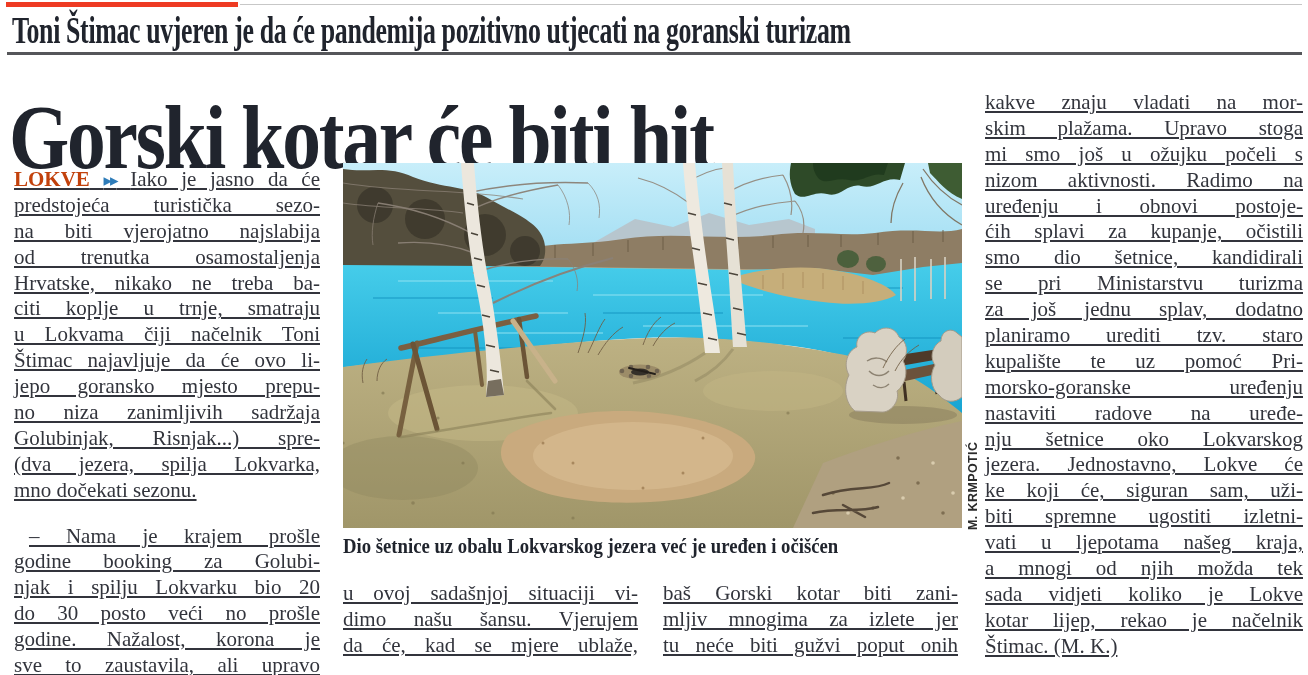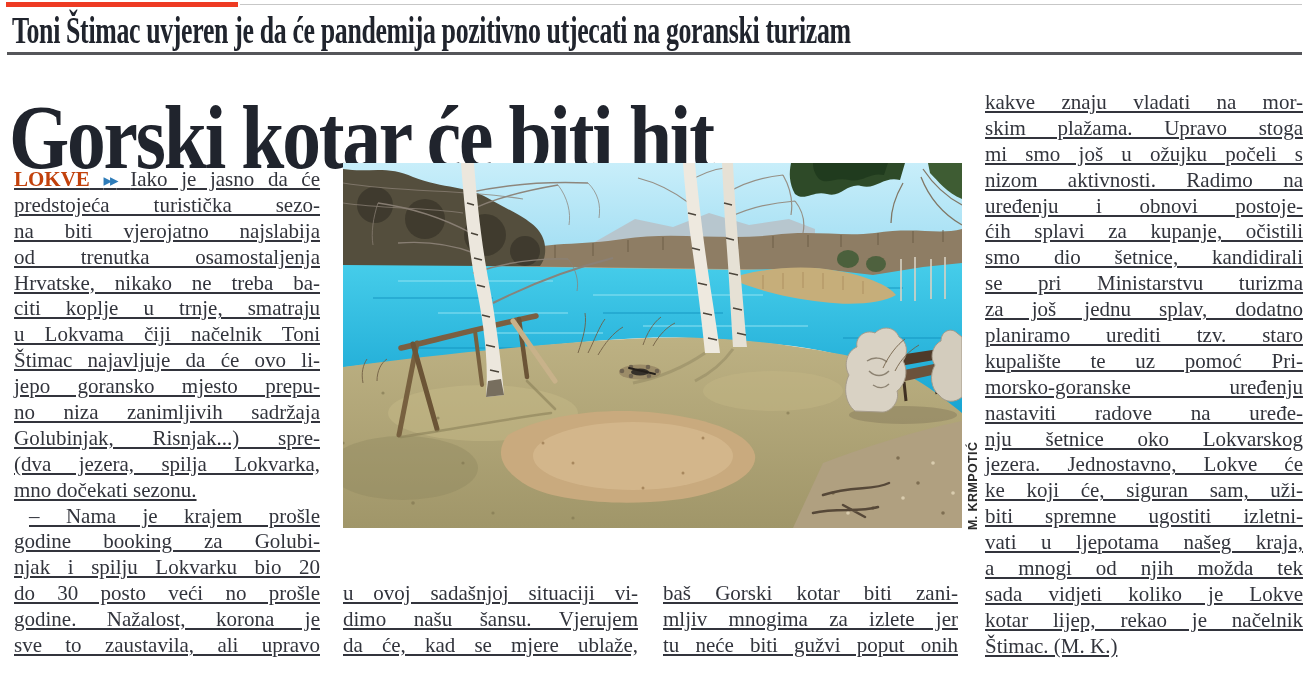--- a/index.html
+++ b/index.html
@@ -21,21 +21,21 @@
   
   .headline{position:absolute;left:9px;top:56px;white-space:nowrap;margin-top:35px;}
   .headline .squeeze{display:inline-block;transform:scaleX(0.86);transform-origin:left top;
         font-weight:bold;font-size:90px;line-height:94px;color:#20242d;letter-spacing:-2.5px;}
 
   
   .col{position:absolute;font-size:21px;text-decoration:underline;}
   .bodyline{white-space:nowrap;text-align:justify;text-align-last:justify;
         line-height:25.9px;height:25.9px;}
   .bodyline.pend{text-align-last:left;}
-  .bodyline.pindent{text-indent:15px;}
+  .bodyline.pindent{text-indent:15px;margin-top:20px;}
   .col1{left:14px;top:167px;width:306px;}
   .col2{left:343px;top:581px;width:295px;}
   .col3{left:663px;top:581px;width:295px;}
   .col4{left:985px;top:90px;width:318px;}
   .dateline-label{font-weight:bold;color:#c2410c;}
   .chev{color:#2e7cb9;font-family:"DejaVu Sans", sans-serif;font-size:17px;letter-spacing:-2px;}
 
   
   .photo{position:absolute;left:343px;top:163px;width:619px;height:365px;}
   .caption{position:absolute;left:343px;top:533px;white-space:nowrap;}
@@ -252,20 +252,23 @@
     </g>
 
     <g stroke="#6f5c42" stroke-width="1" fill="none" opacity="0.85">
       <path d="M235,190 C240,175 244,162 242,150 M245,190 C252,176 256,164 262,156 M255,192 C262,180 270,170 280,164"></path>
       <path d="M300,182 C304,170 310,160 318,154 M310,183 C316,172 324,164 332,160"></path>
       <path d="M540,205 C546,192 554,182 562,176 M552,208 C558,196 566,188 576,182"></path>
       <path d="M20,220 C18,210 20,202 24,196 M34,218 C34,208 38,200 44,196"></path>
     </g>
   </svg>
 
+  <div class="caption">
+    <span class="squeeze">Dio šetnice uz obalu Lokvarskog jezera već je uređen i očišćen</span>
+  </div>
 
   <div class="credit">M. KRMPOTIĆ</div>
 
   <div class="col col1">
     <div class="bodyline">
       <span class="dateline-label">LOKVE</span>
       <span class="chev">▸▸</span>
       <span>Iako je jasno da će</span>
     </div>
     <div>

